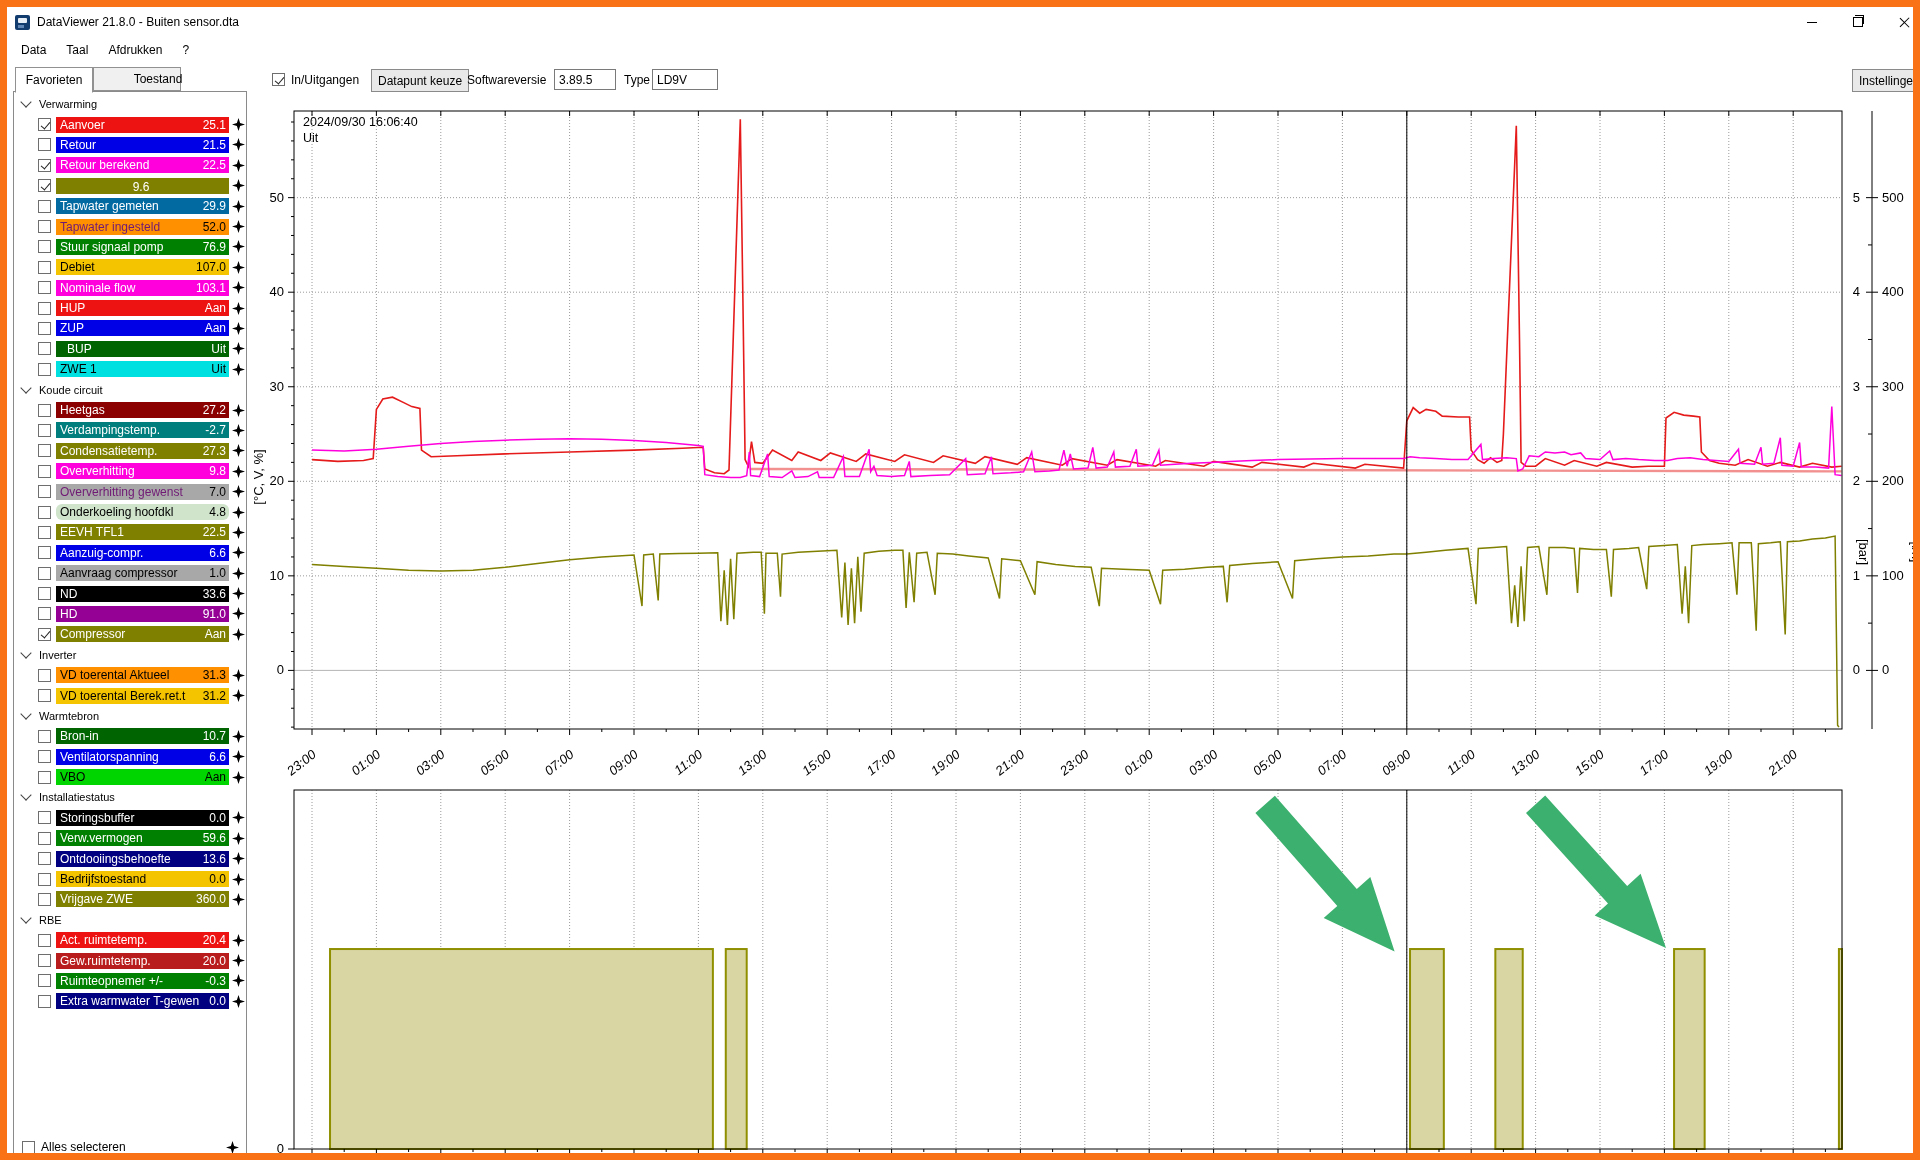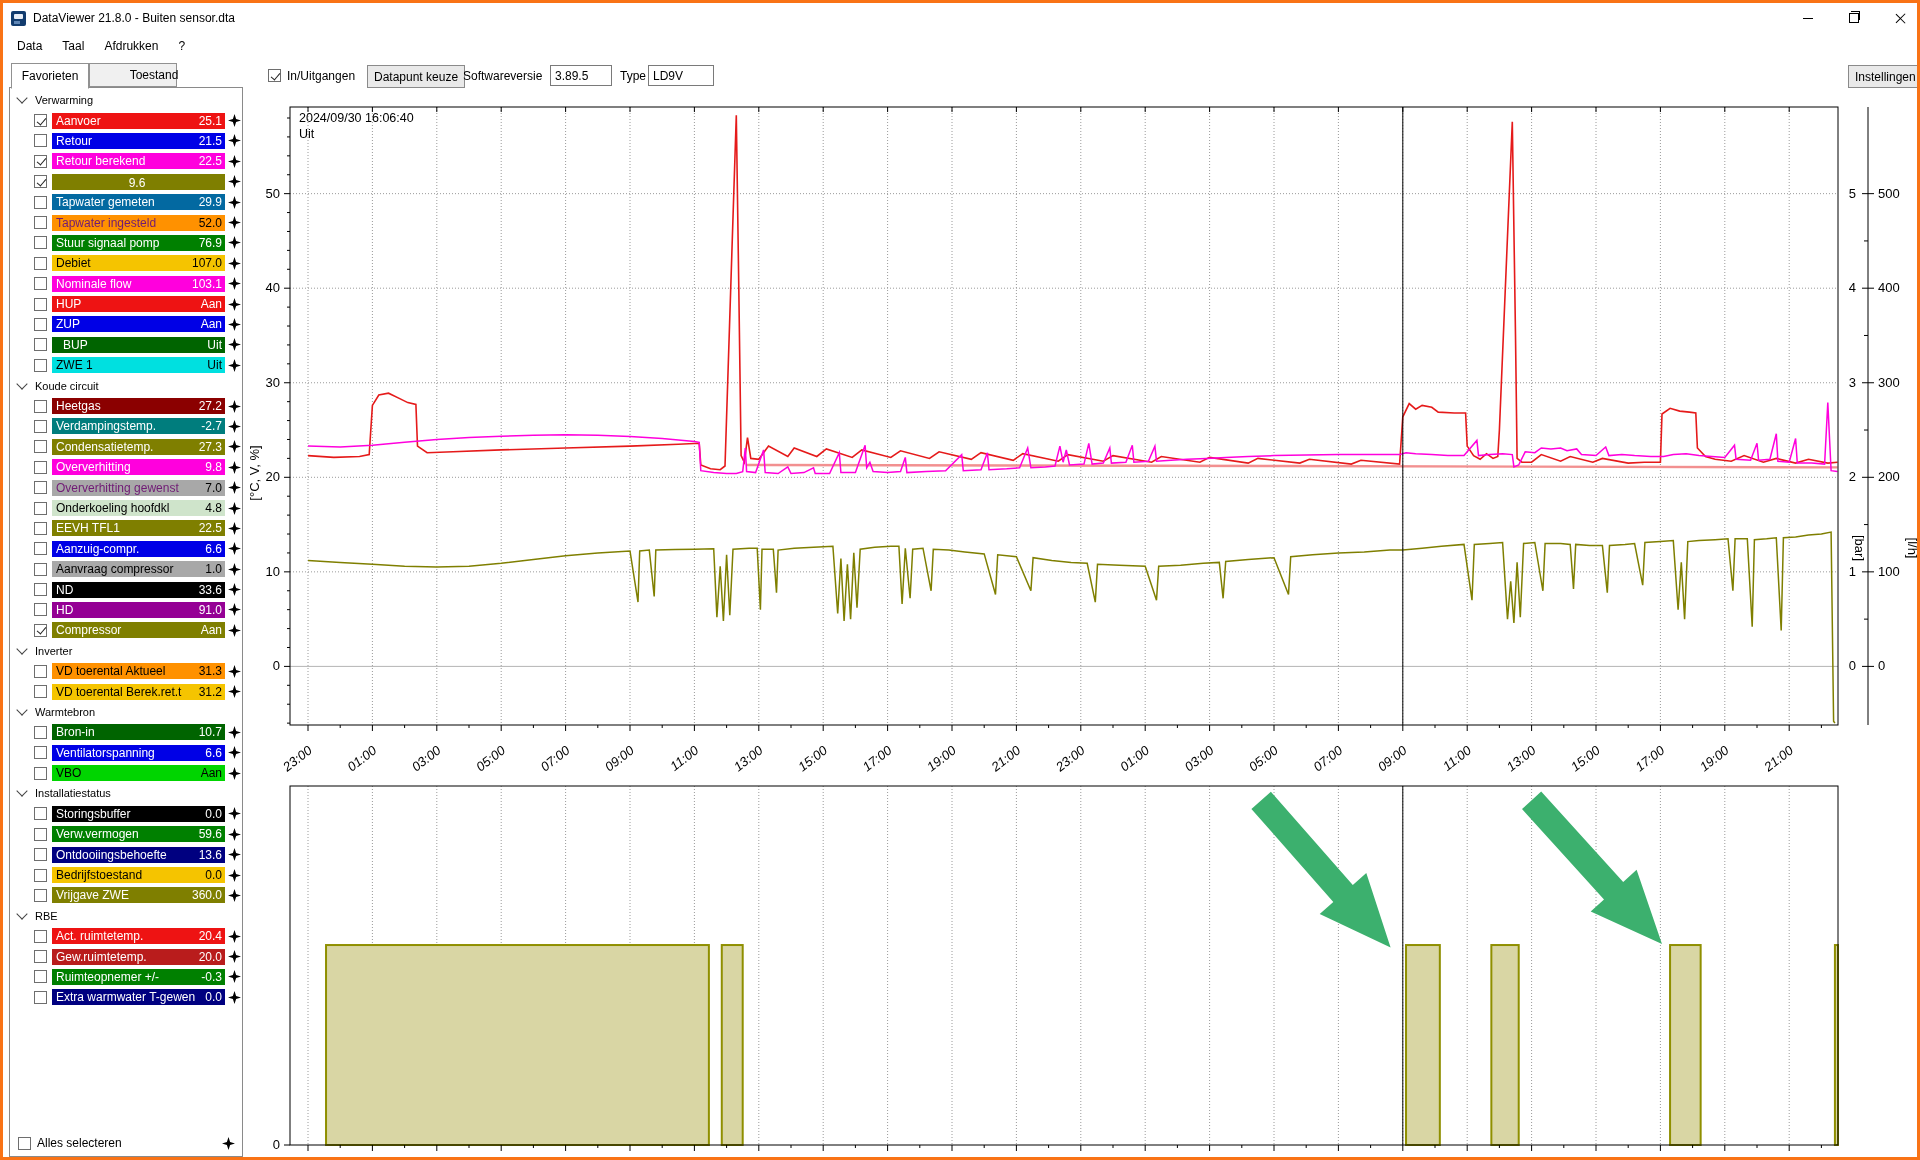--- a/index.html
+++ b/index.html
@@ -1,16 +1,16 @@
 <!DOCTYPE html>
 <html><head>
 <meta charset="utf-8">
 <style>
   html,body{margin:0;padding:0;background:#ffffff;font-family:"Liberation Sans",sans-serif;}
-  #app{position:relative;width:1920px;height:1160px;background:#ffffff;overflow:hidden;border:3px solid #f97316;box-sizing:border-box;}
+  #app{position:relative;width:1920px;height:1160px;background:#ffffff;overflow:hidden;border:7px solid #f97316;box-sizing:border-box;}
   
   .titlebar{position:absolute;left:0;top:0;width:1920px;height:30px;background:#ffffff;}
   .app-icon{position:absolute;left:8px;top:8px;width:15px;height:15px;background:#123c6e;border-radius:2px;}
   .app-icon::after{content:"";position:absolute;left:3px;top:3px;width:9px;height:5px;background:#e8eef6;border-radius:1px;}
   .app-icon::before{content:"";position:absolute;left:3px;top:10px;width:6px;height:3px;background:#5f86b5;}
   .win-title{position:absolute;left:30px;top:8px;font-size:12px;color:#000;}
   .win-btn{position:absolute;top:0;width:46px;height:30px;display:flex;align-items:center;justify-content:center;}
   .ic-min{width:10px;height:1px;background:#000;}
   .ic-restore{position:relative;width:8px;height:8px;border:1px solid #000;background:#fff;}
   .ic-restore::before{content:"";position:absolute;left:1px;top:-3px;width:8px;height:8px;border:1px solid #000;border-left:none;border-bottom:none;}
@@ -312,21 +312,21 @@
             <span class="val" style="color: rgb(0, 0, 0);">7.0</span>
           </span>
           <span class="star">
             <svg width="13" height="13" viewBox="0 0 13 13">
               <path d="M6.5 0 L8.1 4.9 L13 6.5 L8.1 8.1 L6.5 13 L4.9 8.1 L0 6.5 L4.9 4.9 Z" fill="#000"></path>
             </svg>
           </span>
         </div>
         <div class="srow item">
           <span class="cb"></span>
-          <span class="sbar" style="background: rgb(207, 228, 203);">
+          <span class="sbar" style="background: rgb(207, 228, 203); border-radius: 6px;">
             <span class="lab" style="color: rgb(0, 0, 0);">Onderkoeling hoofdkl</span>
             <span class="val" style="color: rgb(0, 0, 0);">4.8</span>
           </span>
           <span class="star">
             <svg width="13" height="13" viewBox="0 0 13 13">
               <path d="M6.5 0 L8.1 4.9 L13 6.5 L8.1 8.1 L6.5 13 L4.9 8.1 L0 6.5 L4.9 4.9 Z" fill="#000"></path>
             </svg>
           </span>
         </div>
         <div class="srow item">

